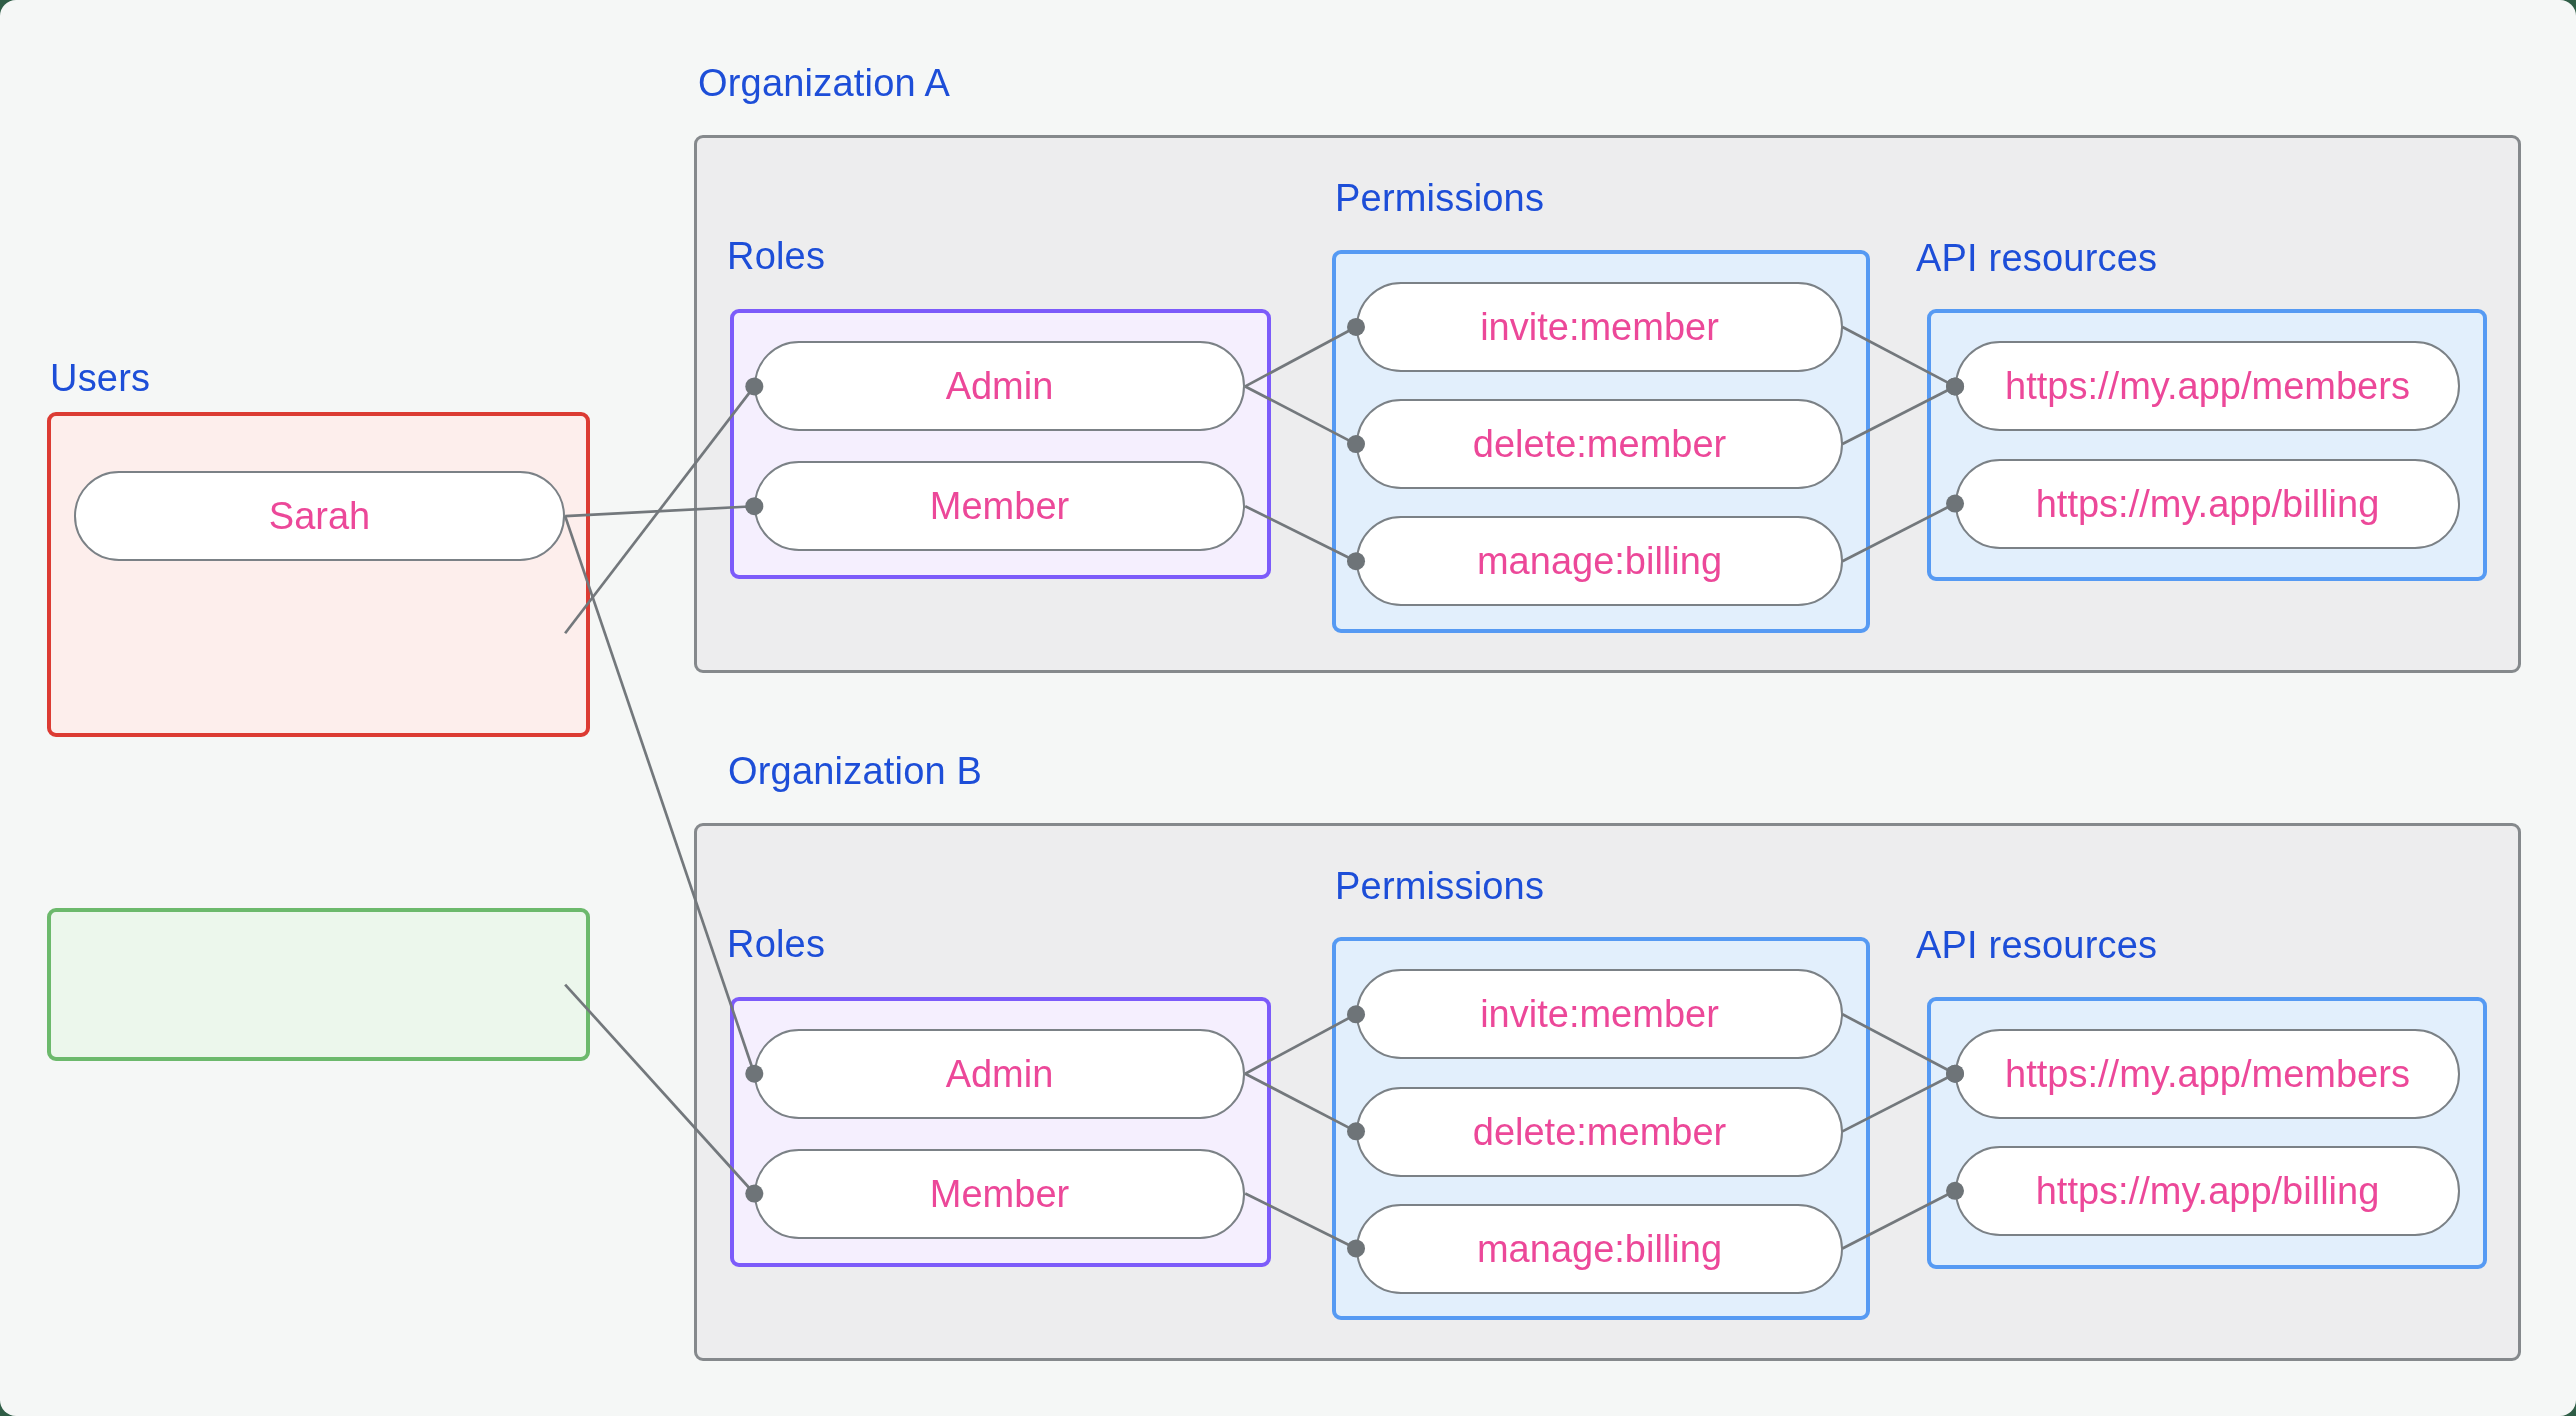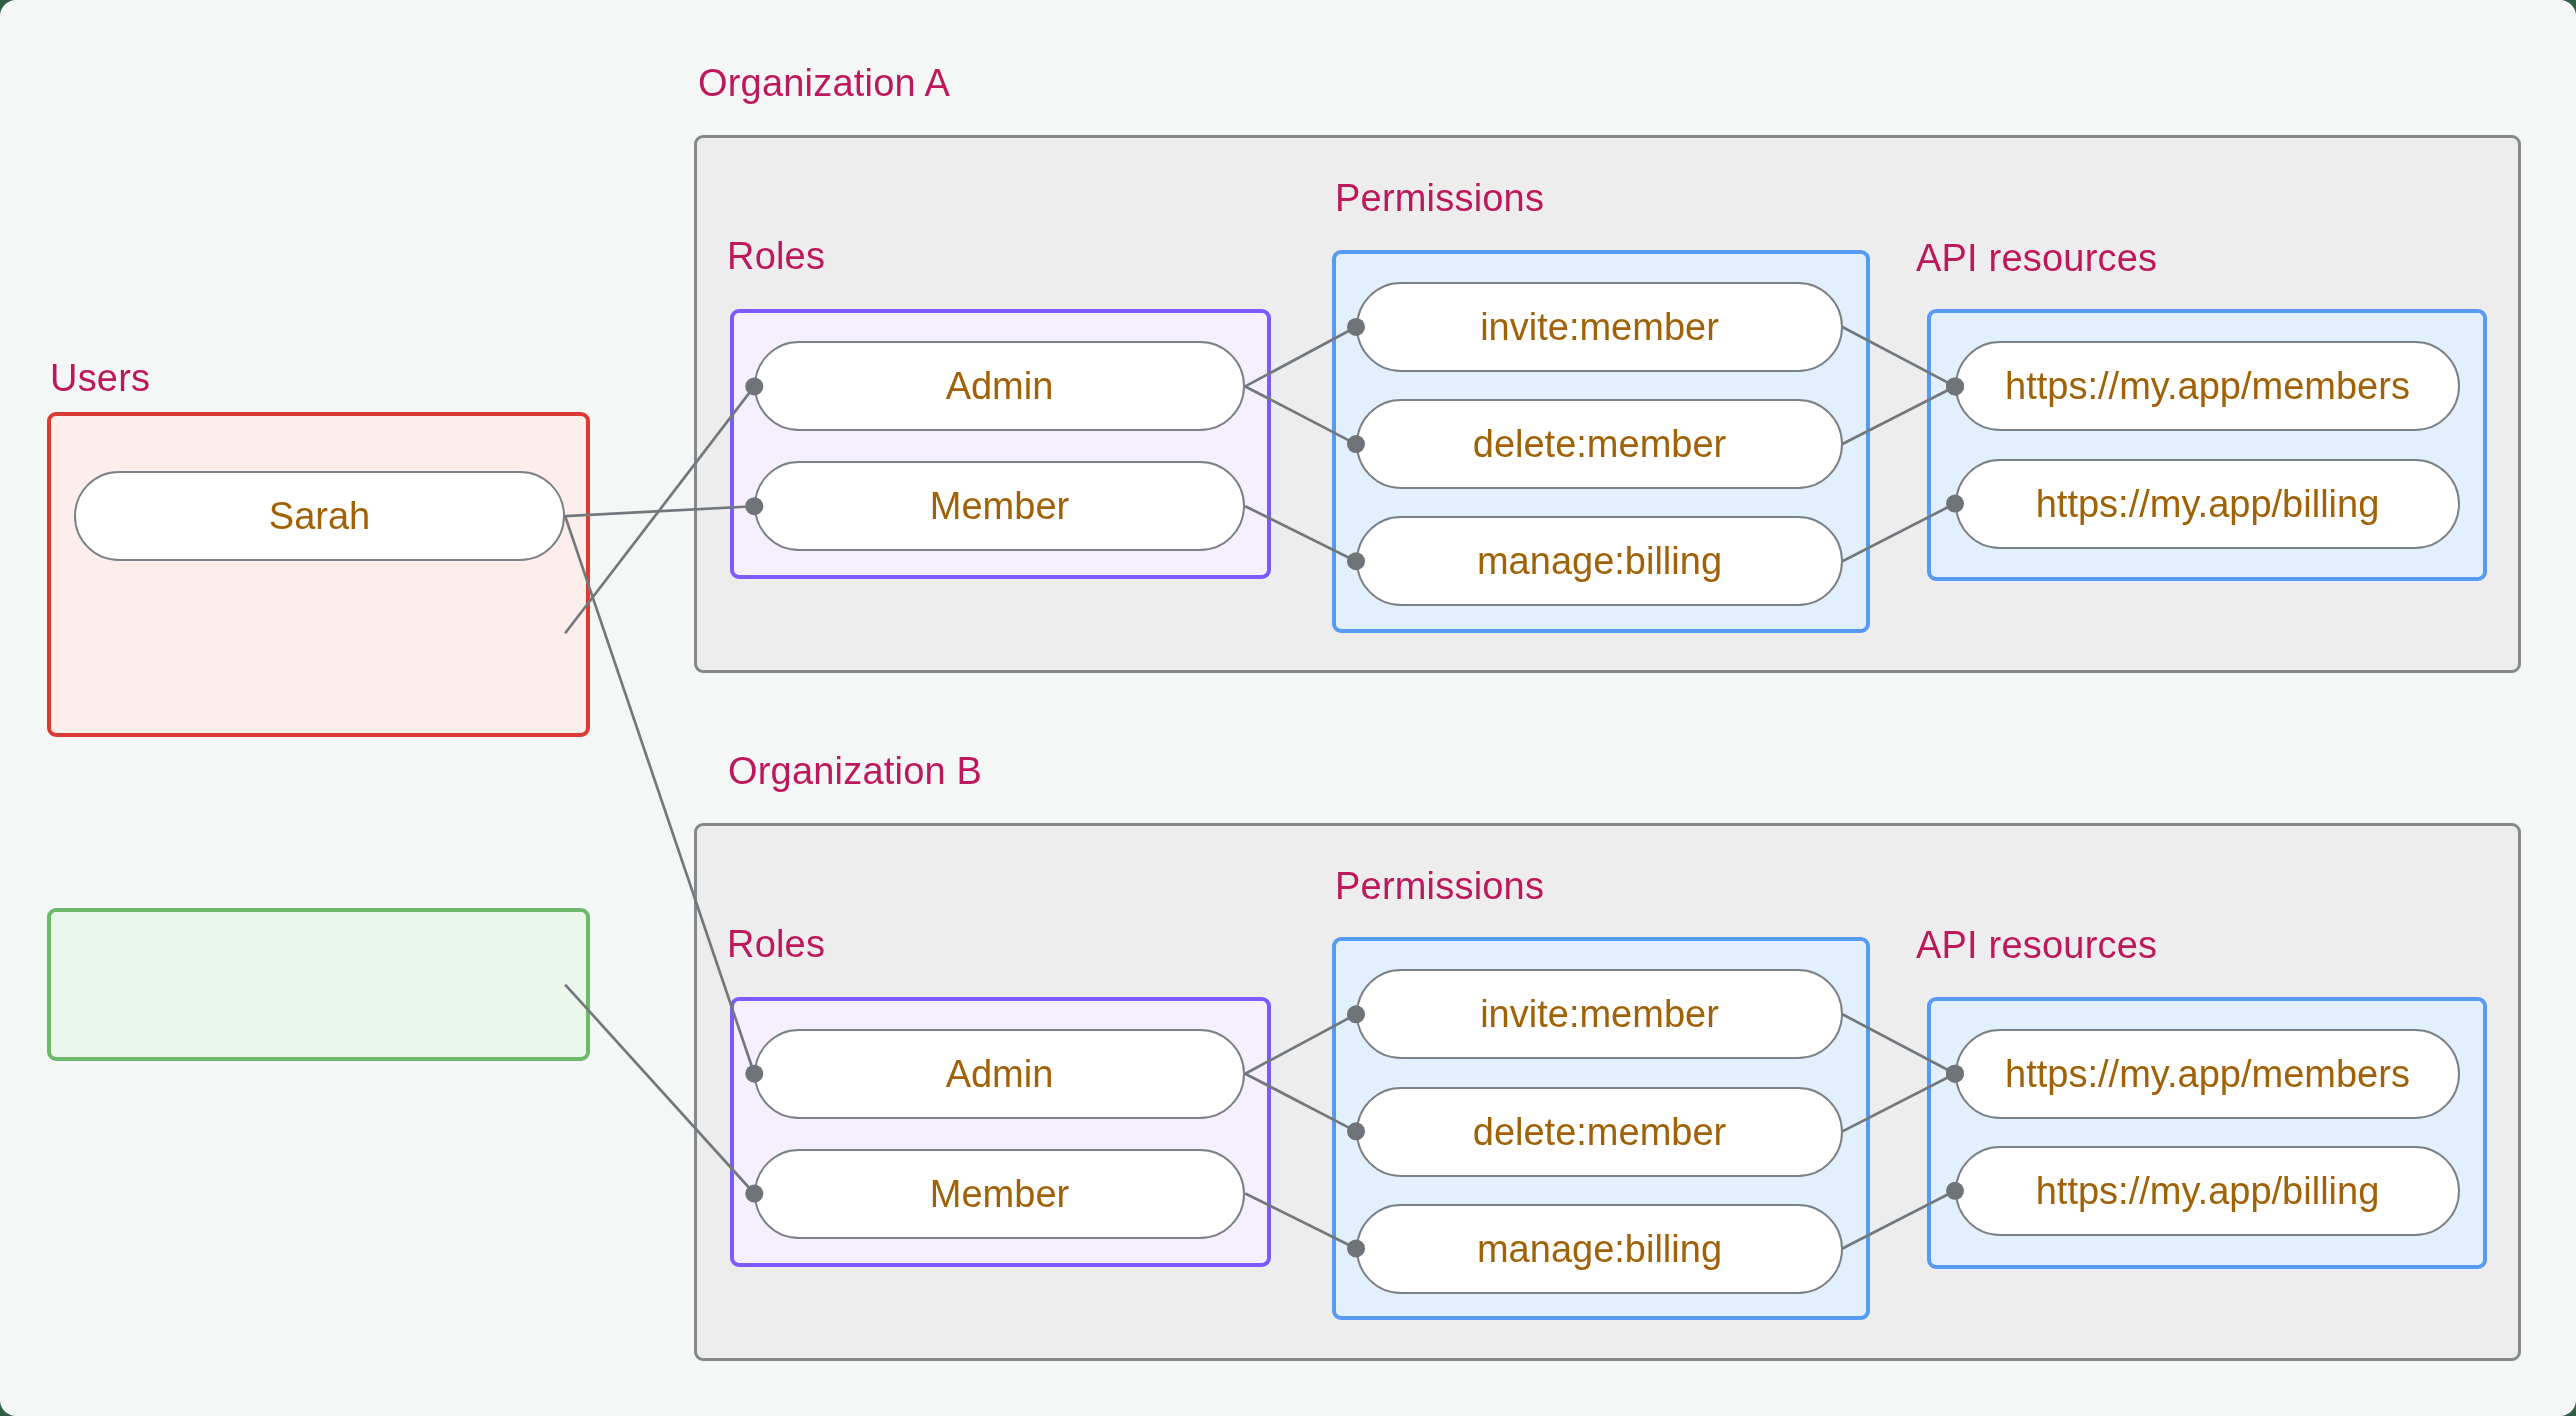--- a/index.html
+++ b/index.html
@@ -6,34 +6,34 @@
   body{
     background:#2f5d46;
     font-family:"Liberation Sans", sans-serif;
     width:2576px;height:1416px;overflow:hidden;
   }
   #canvas{
     position:relative;width:2576px;height:1416px;
     background:#f5f7f6;border-radius:16px;overflow:hidden;
   }
   .label{
-    position:absolute;font-size:38px;line-height:1.1;color:#be185d;
+    position:absolute;font-size:38px;line-height:1.1;color:#1d4ed8;
     white-space:nowrap;letter-spacing:0.2px;
   }
   .gbox{position:absolute;border-radius:9px;box-sizing:border-box;}
   .gbox.red{border:4.5px solid #dc3b33;background:#fdeeec;}
   .gbox.green{border:4.5px solid #6cb96c;background:#ecf7ec;}
   .gbox.purple{border:4.5px solid #7c5bfa;background:#f5effe;}
   .gbox.blue{border:4.5px solid #569af3;background:#e2effc;}
   .gbox.gray{border:3.6px solid #85898c;background:#ededee;}
   .pill{
     position:absolute;height:90px;box-sizing:border-box;
     background:#ffffff;border:2.7px solid #7b8186;border-radius:47px;
     display:flex;align-items:center;justify-content:center;
-    font-size:38px;color:#a16207;white-space:nowrap;
+    font-size:38px;color:#ec4899;white-space:nowrap;
   }
   #wires{position:absolute;left:0;top:0;pointer-events:none;}
 </style>
 </head>
 <body>
 
 <div id="canvas">
 
   <div class="label" style="left:50px;top:358px">Users</div>
   <div class="gbox red" style="left:47px;top:412px;width:543px;height:325px"></div>

